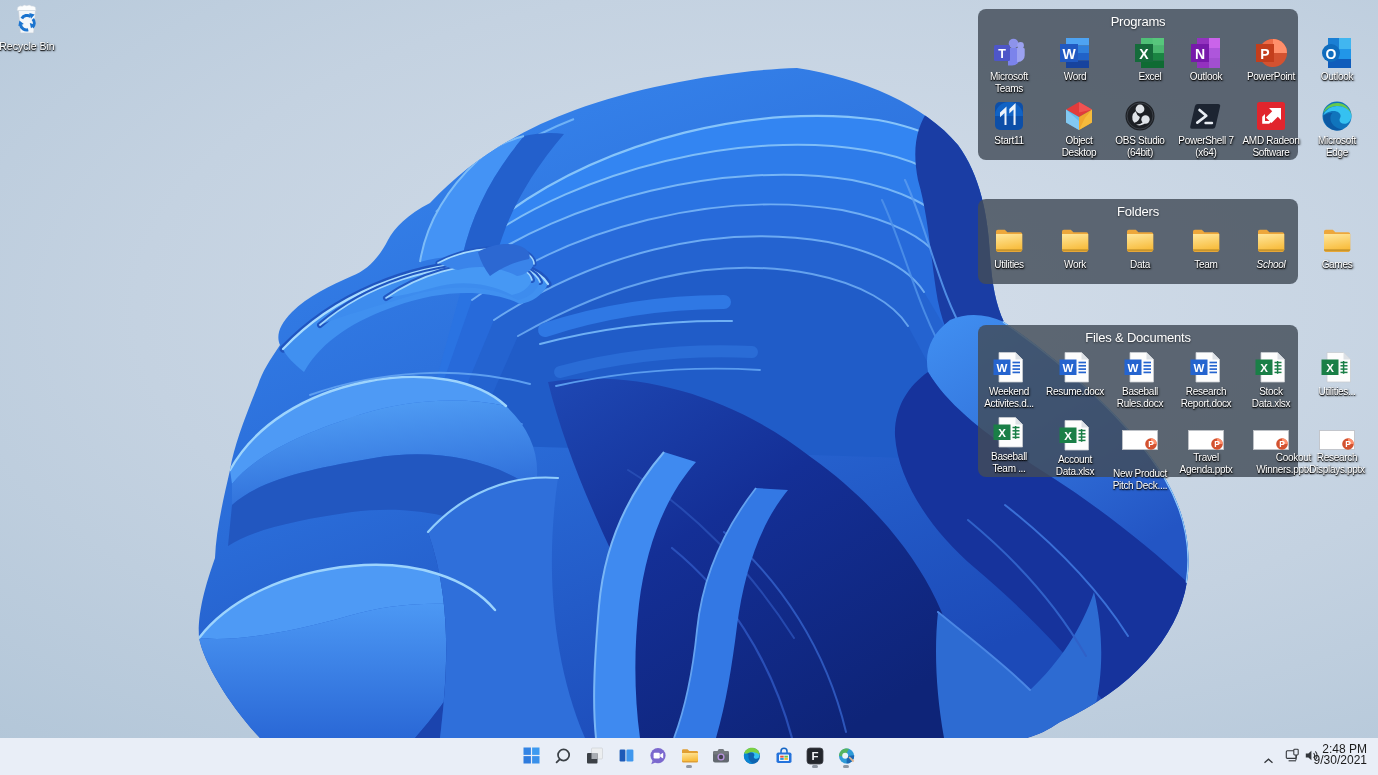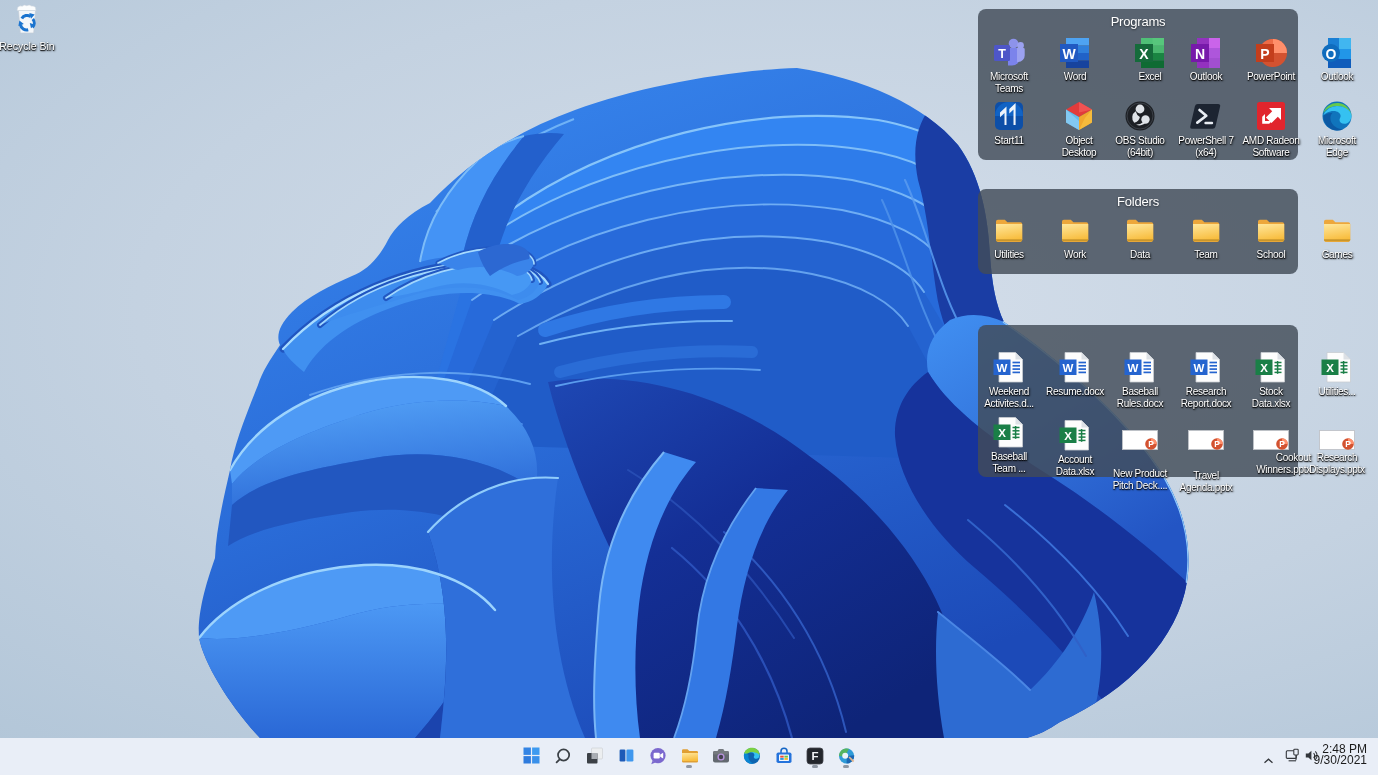--- a/index.html
+++ b/index.html
@@ -390,21 +390,21 @@
       <div class="lbl">AMD Radeon<br>Software</div>
     </div>
   <div class="cell" style="left:326px;top:91px;">
       <svg class="ic" width="32" height="32">
         <use href="#i-edge"></use>
       </svg>
       <div class="lbl">Microsoft<br>Edge</div>
     </div>
 </div>
 
-<div class="fence" id="fFolders" style="top:189px;height:85px;">
+<div class="fence" id="fFolders" style="top:199px;height:85px;">
   <div class="title">Folders</div>
   <div class="cell" style="left:-2px;top:25px;">
       <svg class="ic" width="32" height="32">
         <use href="#i-folder"></use>
       </svg>
       <div class="lbl">Utilities</div>
     </div>
   <div class="cell" style="left:64px;top:25px;">
       <svg class="ic" width="32" height="32">
         <use href="#i-folder"></use>
@@ -416,35 +416,36 @@
         <use href="#i-folder"></use>
       </svg>
       <div class="lbl">Data</div>
     </div>
   <div class="cell" style="left:195px;top:25px;">
       <svg class="ic" width="32" height="32">
         <use href="#i-folder"></use>
       </svg>
       <div class="lbl">Team</div>
     </div>
-  <div class="cell" style="left:260px;top:25px;">
+  <div class="cell" style="left:260px;top:25px;font-style:italic;">
       <svg class="ic" width="32" height="32">
         <use href="#i-folder"></use>
       </svg>
       <div class="lbl">School</div>
     </div>
   <div class="cell" style="left:326px;top:25px;">
       <svg class="ic" width="32" height="32">
         <use href="#i-folder"></use>
       </svg>
       <div class="lbl">Games</div>
     </div>
 </div>
 
 <div class="fence" id="fFiles" style="top:325px;height:152px;">
+  <div class="title">Files &amp; Documents</div>
   <div class="cell" style="left:-2px;top:26px;">
       <svg class="ic" width="32" height="32">
         <use href="#i-fdocx"></use>
       </svg>
       <div class="lbl">Weekend<br>Activites.d...</div>
     </div>
   <div class="cell" style="left:64px;top:26px;">
       <svg class="ic" width="32" height="32">
         <use href="#i-fdocx"></use>
       </svg>
@@ -489,21 +490,21 @@
   <div class="cell" style="left:129px;top:91px;">
       <svg class="ic" width="36" height="20" style="margin-top:14px" viewBox="0 0 36 20">
         <use href="#i-fpptx"></use>
       </svg>
       <div class="lbl" style="margin-top:18px">New Product<br>Pitch Deck....</div>
     </div>
   <div class="cell" style="left:195px;top:91px;">
       <svg class="ic" width="36" height="20" style="margin-top:14px" viewBox="0 0 36 20">
         <use href="#i-fpptx"></use>
       </svg>
-      <div class="lbl" style="margin-top:20px">Travel<br>Agenda.pptx</div>
+      <div class="lbl" style="margin-top:2px">Travel<br>Agenda.pptx</div>
     </div>
   <div class="cell" style="left:260px;top:91px;text-align:right;">
       <svg class="ic" width="36" height="20" style="margin-top:14px" viewBox="0 0 36 20">
         <use href="#i-fpptx"></use>
       </svg>
       <div class="lbl" style="margin-top:2px">Cookout<br>Winners.pptx</div>
     </div>
   <div class="cell" style="left:326px;top:91px;">
       <svg class="ic" width="36" height="20" style="margin-top:14px" viewBox="0 0 36 20">
         <use href="#i-fpptx"></use>

